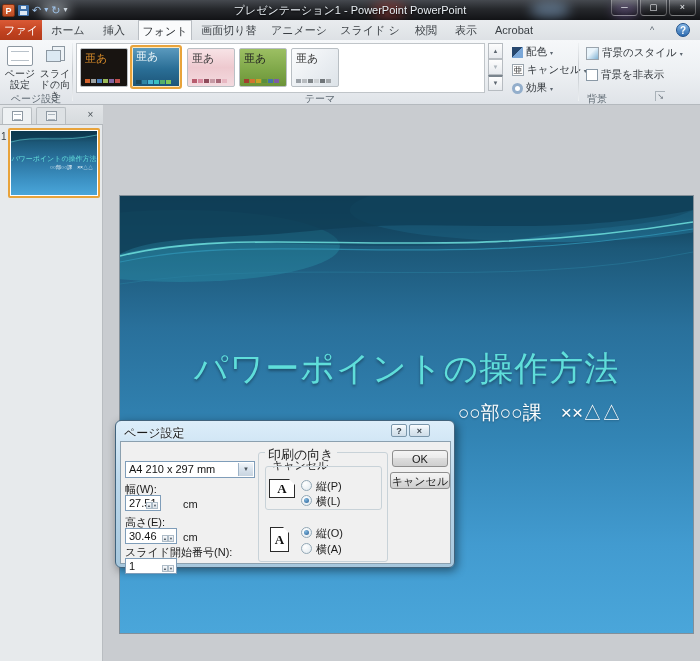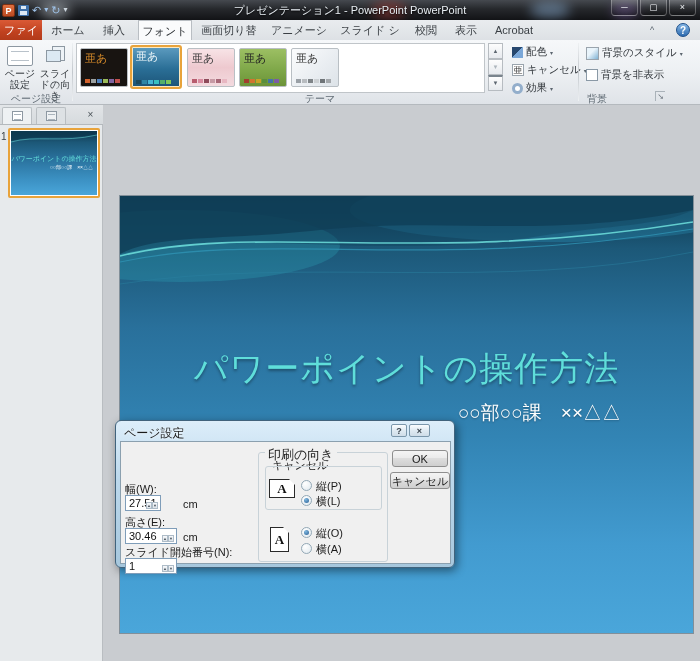--- a/index.html
+++ b/index.html
@@ -273,20 +273,24 @@
     <div class="abs ssub">○○部○○課　××△△</div>
   </div>
 
   <div class="abs dlg">
     <div class="abs dlgtitle">ページ設定</div>
     <div class="dlgbtn" style="right:47px;width:16px">?</div>
     <div class="dlgbtn" style="right:24px;width:21px">×</div>
 
     <div class="abs client">
 
+      <div class="abs field" style="left:4px;top:19px;width:130px;height:17px">
+        <span>A4 210 x 297 mm</span>
+        <span class="combo-arrow">▼</span>
+      </div>
       <div class="abs lbl" style="left:4px;top:40px">幅(W):</div>
       <div class="abs field" style="left:4px;top:53px;width:36px;height:16px">
         <span>27.51</span>
         <span class="ud"><span class="udb">▲</span><span class="udb">▼</span></span>
       </div>
       <div class="abs lbl" style="left:62px;top:56px">cm</div>
       <div class="abs lbl" style="left:4px;top:73px">高さ(E):</div>
       <div class="abs field" style="left:4px;top:86px;width:52px;height:16px">
         <span>30.46</span>
         <span class="ud"><span class="udb">▲</span><span class="udb">▼</span></span>

